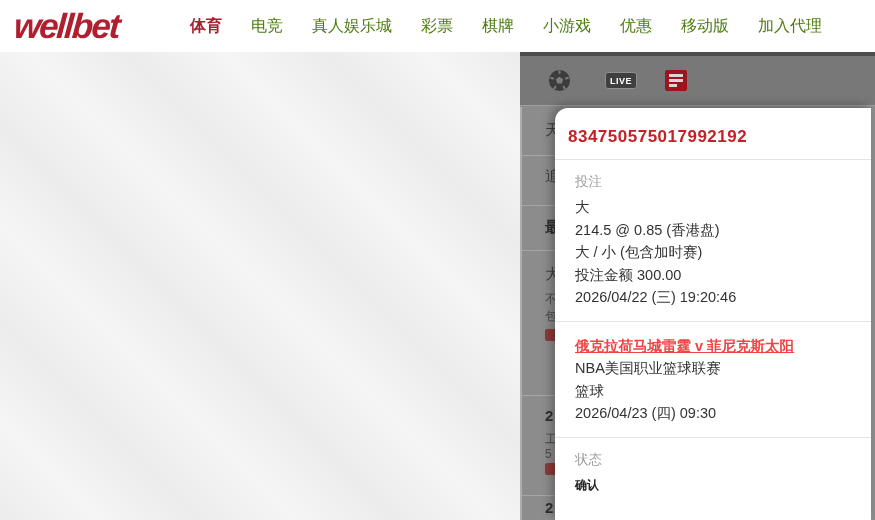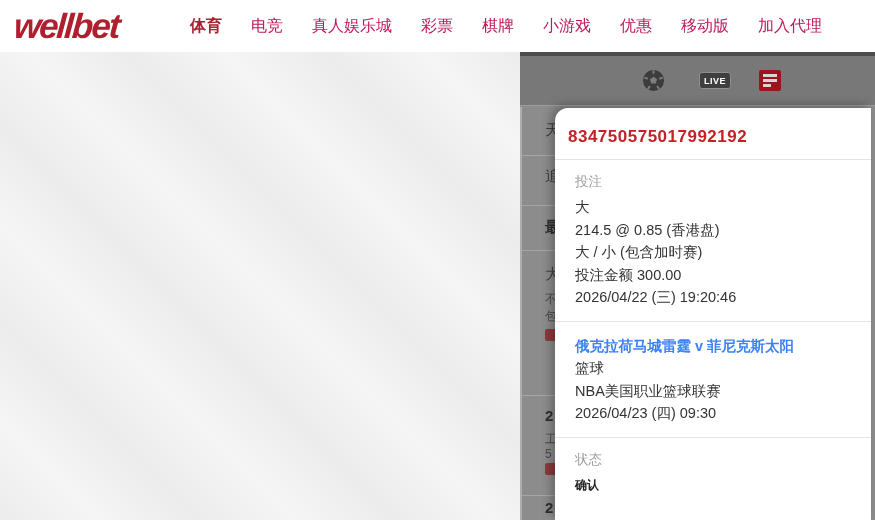--- a/index.html
+++ b/index.html
@@ -6,33 +6,33 @@
   html,body { width:875px; height:520px; overflow:hidden;
     font-family:"Liberation Sans","DejaVu Sans",sans-serif; background:#fff; }
 
   
   .header { position:absolute; left:0; top:0; width:875px; height:52px;
     background:#fff; display:flex; align-items:center; z-index:30; }
   .logo { margin-left:14px; width:162px; font-size:35px; font-weight:bold;
     font-style:italic; color:#b01f2e; letter-spacing:-2px; transform:skewX(-4deg);
     cursor:pointer; }
   .nav { display:flex; align-items:center; gap:29px; margin-left:14px; }
-  .nav a { font-size:16px; color:#be185d; text-decoration:none; cursor:pointer; white-space:nowrap; }
+  .nav a { font-size:16px; color:#4d7c0f; text-decoration:none; cursor:pointer; white-space:nowrap; }
   .nav a.active { color:#a62130; font-weight:bold; }
 
   
   .stripes { position:absolute; left:0; top:50px; width:520px; height:470px;
     background:repeating-linear-gradient(45deg,#ececec 0px,#f5f5f5 70px,#ececec 140px); }
 
   
   .overlay { position:absolute; left:520px; top:50px; width:355px; height:470px;
     background:#8c8c8c; }
   .toolbar { position:absolute; left:0; top:0; width:355px; height:56px;
     background:#787878; border-top:6px solid #4d4d4d; border-bottom:1px solid #9e9e9e;
-    display:flex; align-items:center;justify-content:center; }
+    display:flex; align-items:center; }
   .ball { margin-left:28px; width:23px; height:23px; cursor:pointer; }
   .live-badge { margin-left:34px; width:32px; height:17px; background:#3f3f3f;
     border:1px solid #8f8f8f; border-radius:3px; color:#fff; font-size:9px;
     font-weight:bold; display:flex; align-items:center; justify-content:center;
     letter-spacing:.5px; cursor:pointer; }
   .betlist-icon { margin-left:28px; width:22px; height:21px; background:#9c151e;
     border-radius:2px; position:relative; cursor:pointer; }
   .betlist-icon i { position:absolute; left:4px; height:3px; background:#d6d6d6; }
   .betlist-icon i:nth-child(1){ top:4px;  width:14px; }
   .betlist-icon i:nth-child(2){ top:9px;  width:14px; }
@@ -51,22 +51,22 @@
   
   .popup { position:absolute; left:555px; top:108px; width:316px; height:412px;
     background:#fff; border-top-left-radius:13px; box-shadow:-4px -3px 10px rgba(0,0,0,.28);
     z-index:20; }
   .popup .head { padding:19px 13px 12px 13px; }
   .bet-id { color:#c42127; font-size:17px; font-weight:bold; letter-spacing:.5px; }
   .hr { height:1px; background:#e4e4e4; }
   .sec { padding:13px 13px 12px 20px; }
   .lbl { color:#9b9b9b; font-size:13.5px; margin-bottom:5px; }
   .ln  { color:#333; font-size:14.5px; line-height:22.5px; }
-  .match-link { color:#3b82f6; font-size:14.5px; font-weight:bold;
-    line-height:22.5px; display:inline-block; cursor:pointer;text-align:right; }
+  .match-link { color:#ef4444; font-size:14.5px; font-weight:bold;
+    text-decoration:underline; line-height:22.5px; display:inline-block; cursor:pointer;text-align:right; }
   .status-val { color:#222; font-size:12px; font-weight:bold; line-height:22px; }
 </style>
 </head>
 <body>
 
 <div class="header">
   <div class="logo">wellbet</div>
   <div class="nav">
     <a class="active">体育</a>
     <a>电竞</a>
@@ -137,22 +137,22 @@
     <div class="ln">大</div>
     <div class="ln">214.5 @ 0.85 (香港盘)</div>
     <div class="ln">大 / 小 (包含加时赛)</div>
     <div class="ln">投注金额 300.00</div>
     <div class="ln">2026/04/22 (三) 19:20:46</div>
   </div>
   <div class="hr"></div>
 
   <div class="sec">
     <a class="match-link">俄克拉荷马城雷霆 v 菲尼克斯太阳</a>
+    <div class="ln">NBA美国职业篮球联赛</div>
     <div class="ln">篮球</div>
-    <div class="ln">NBA美国职业篮球联赛</div>
     <div class="ln">2026/04/23 (四) 09:30</div>
   </div>
   <div class="hr"></div>
 
   <div class="sec">
     <div class="lbl">状态</div>
     <div class="status-val">确认</div>
   </div>
 </div>
 

